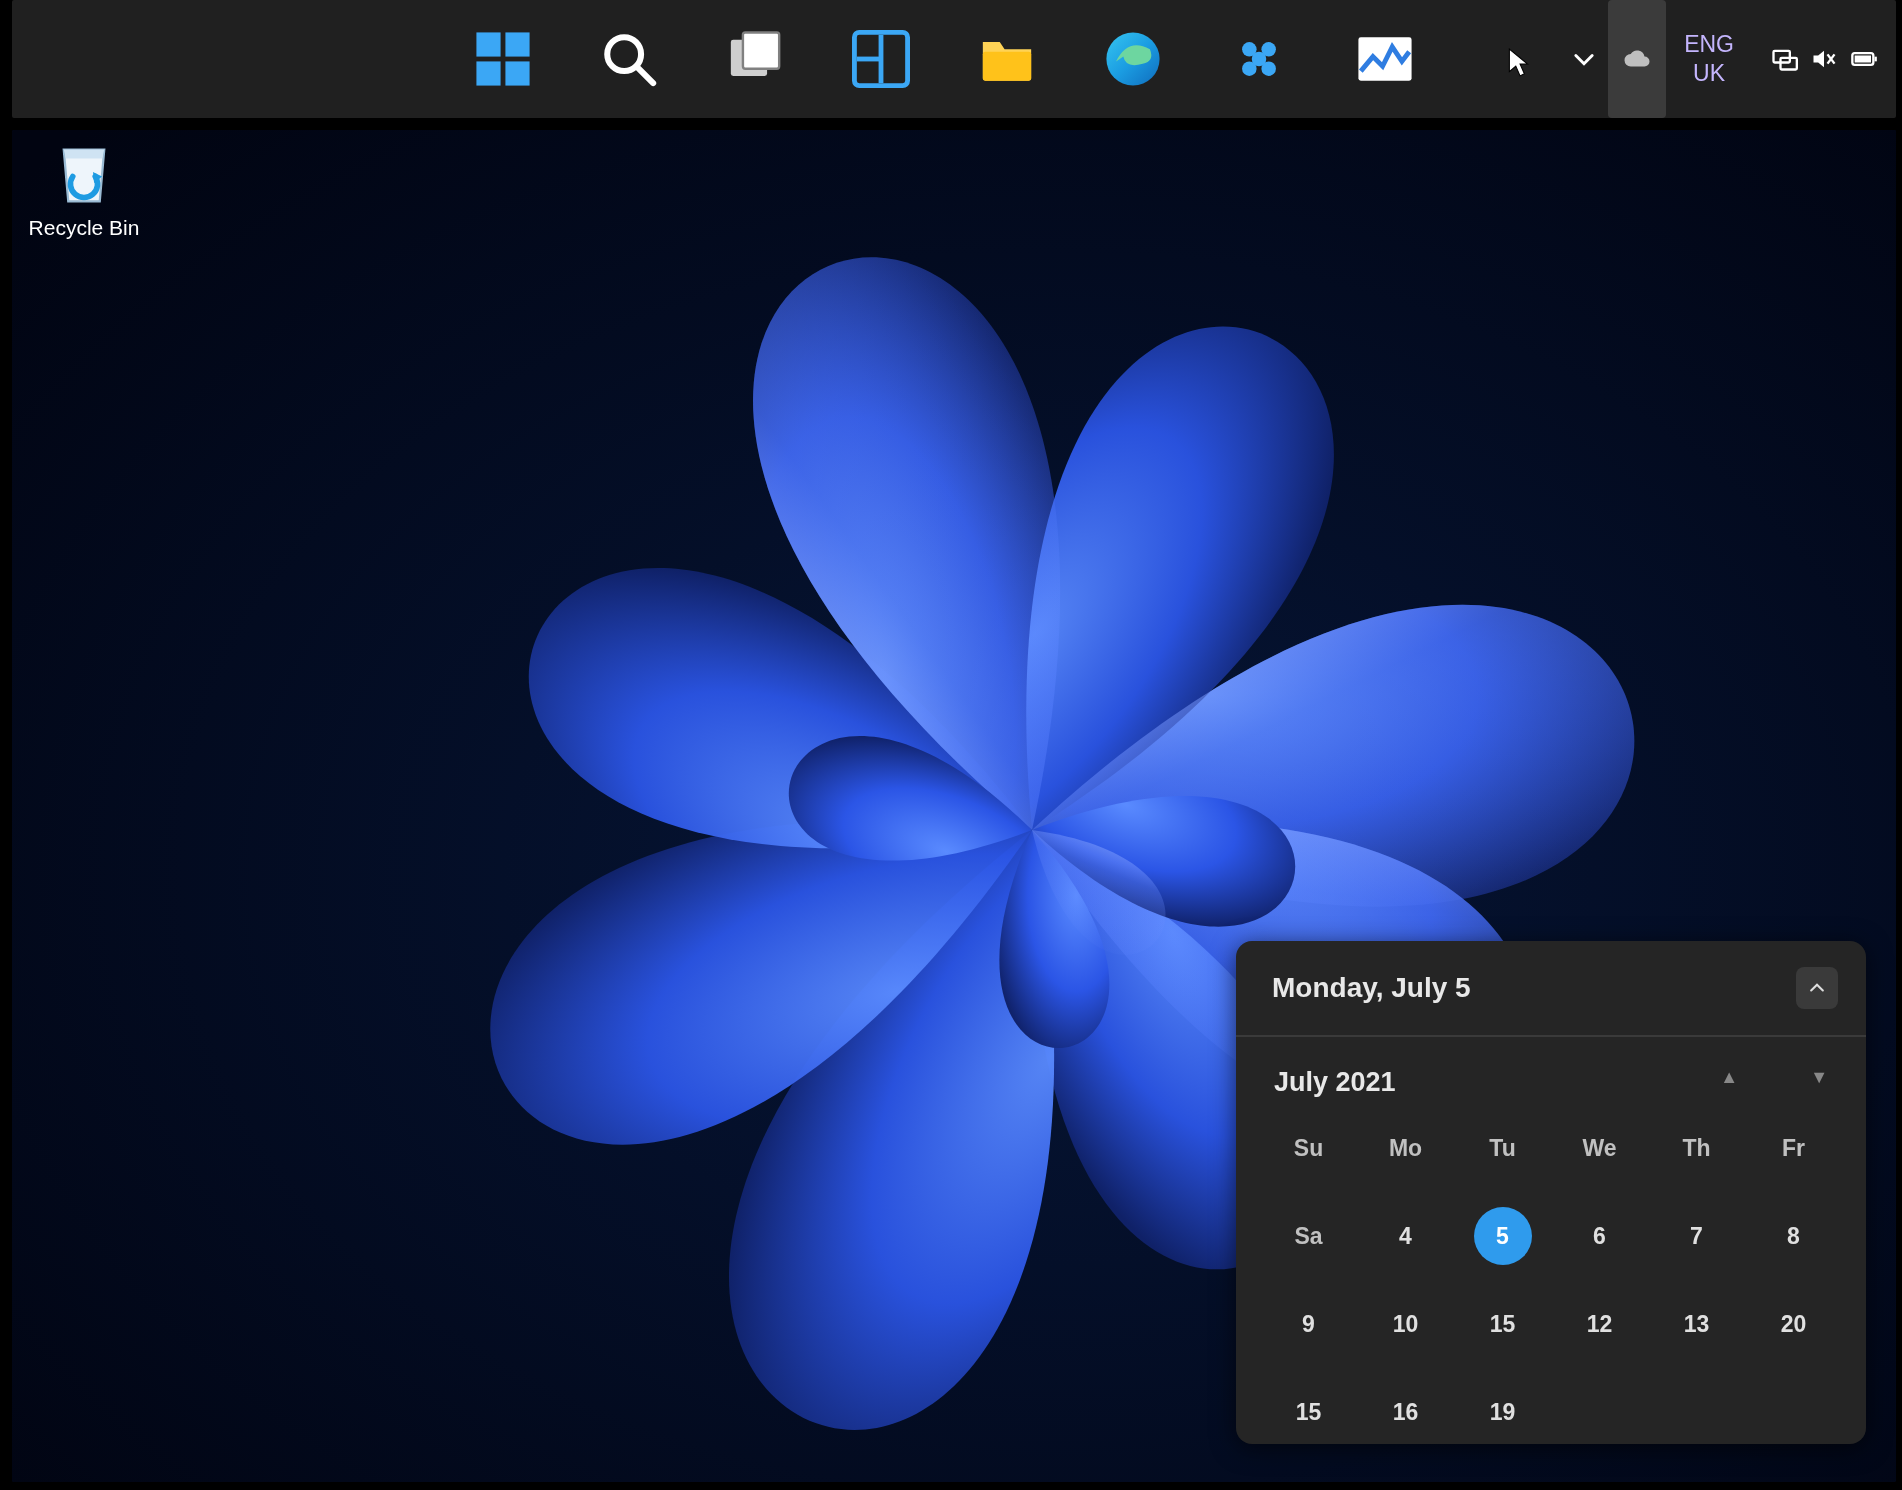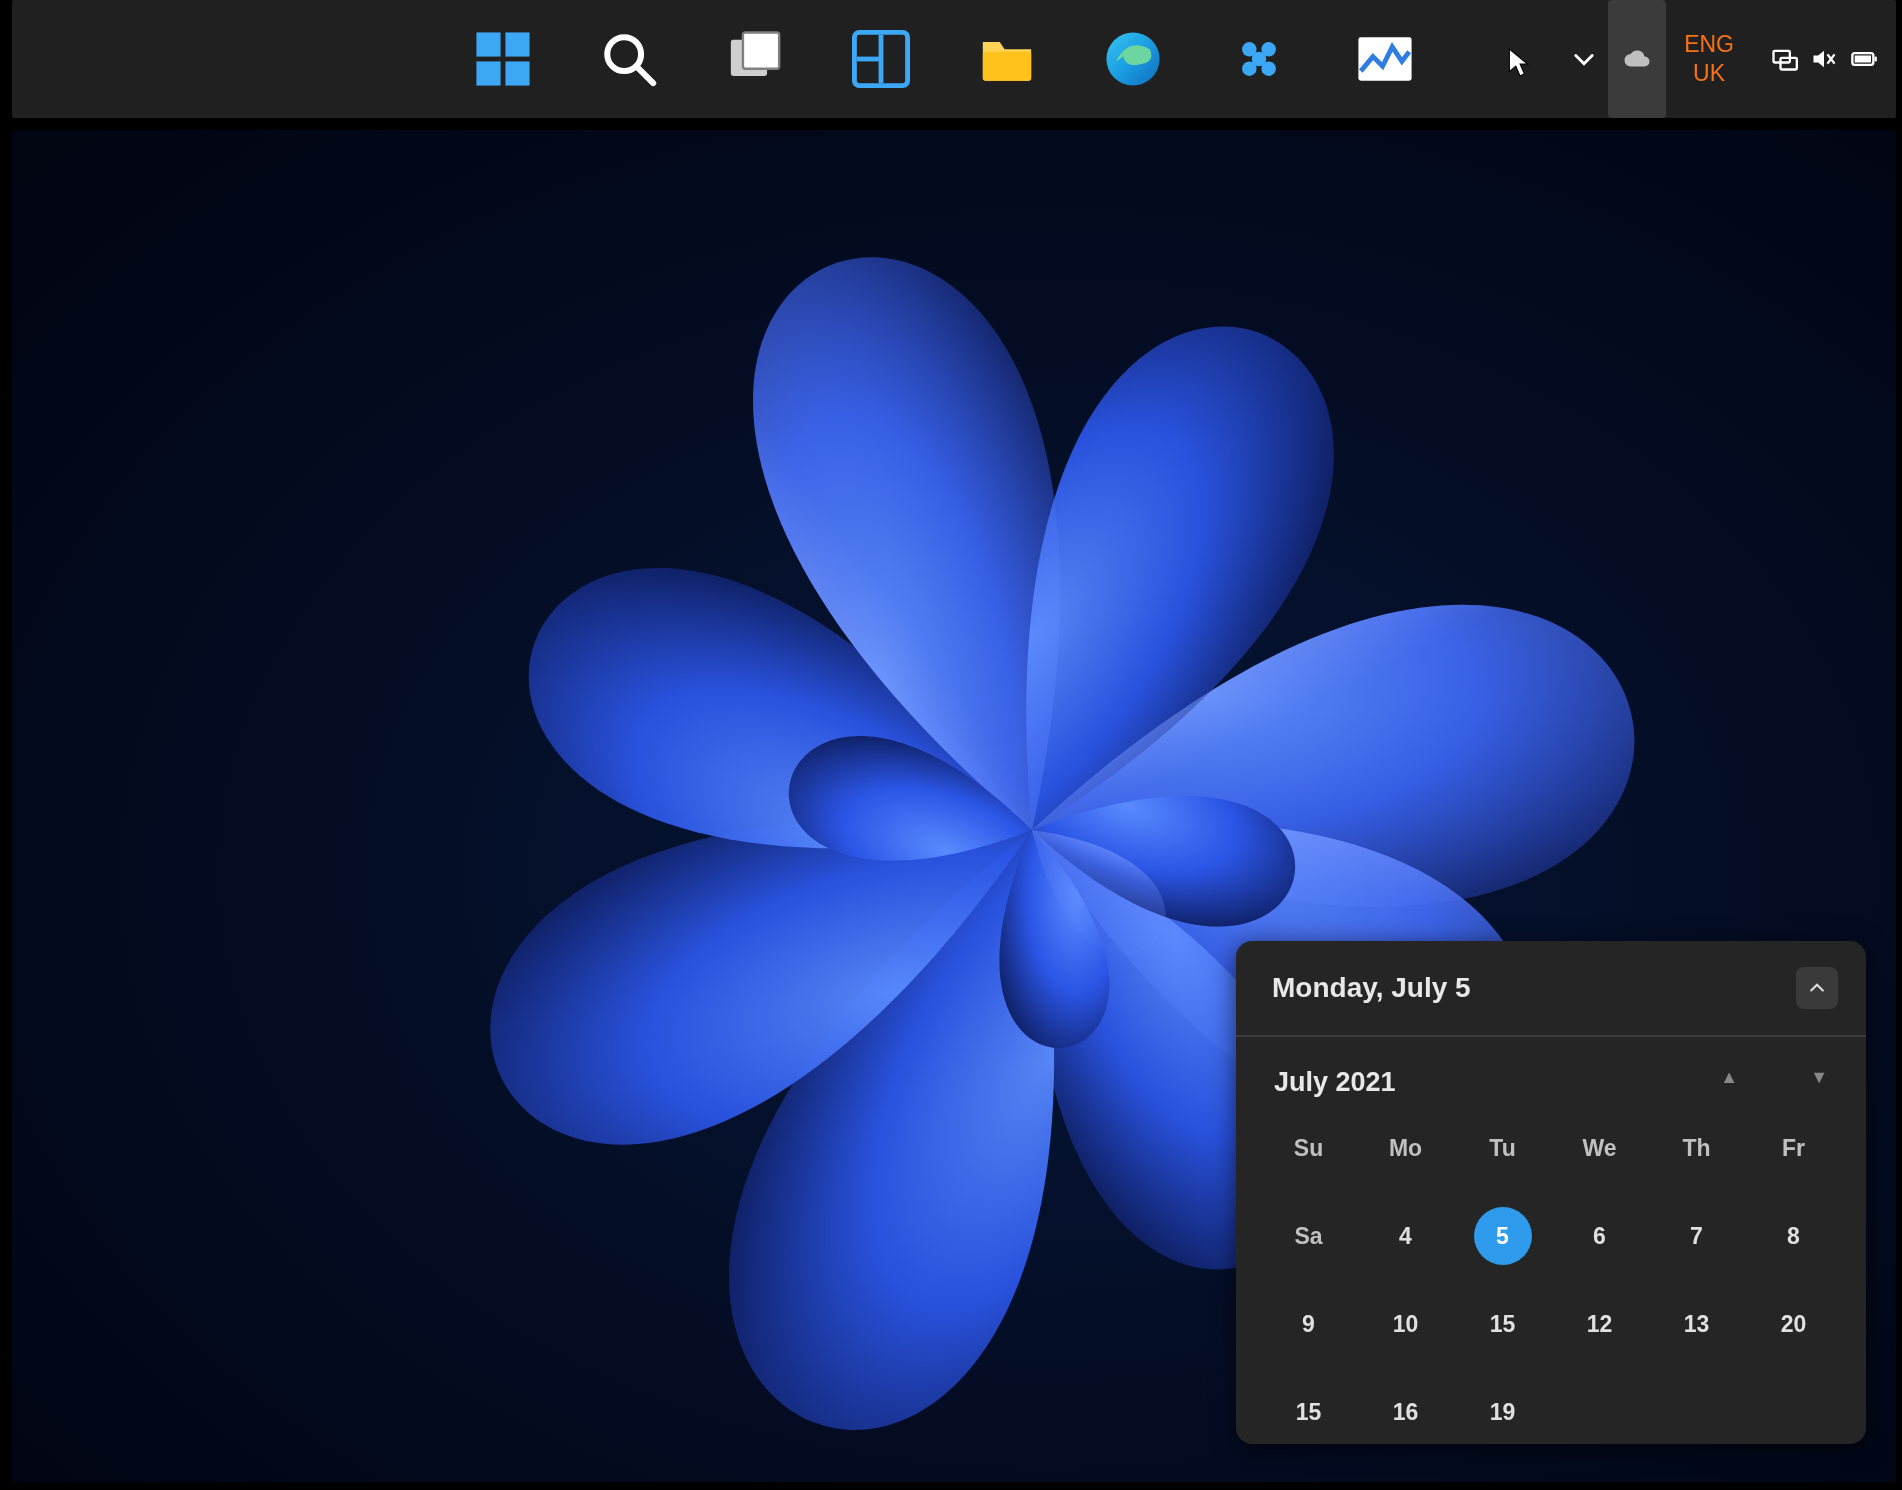--- a/index.html
+++ b/index.html
@@ -27,21 +27,21 @@
   .tb-icon{
     width:var(--icon-size);height:var(--icon-size);display:flex;align-items:center;justify-content:center;
     border-radius:4px;position:relative;
   }
   .tb-icon svg{width:58px;height:58px;}
   .taskbar-right{
     position:absolute;right:0;top:0;height:100%;display:flex;align-items:center;
   }
   .tray-item{
     height:100%;display:flex;flex-direction:column;align-items:center;justify-content:center;
-    padding:0 18px;color:#f97316;font-size:22px;line-height:1.25;
+    padding:0 18px;color:#c4b5fd;font-size:22px;line-height:1.25;
     border-radius:4px;
   }
   .tray-item.hover{background:#3b3b3b;}
   .tray-item.small-icons{flex-direction:row;gap:12px;font-size:24px;}
   .tray-item.small-icons svg{width:28px;height:28px;}
   .tray-lang{font-size:23px;}
   .tray-clock{font-size:23px;text-align:right;white-space:nowrap;}
   .chevron-dn{width:28px;height:28px;}
   .overflow-wrap{display:flex;align-items:center;height:100%;padding:0 10px;}
   
@@ -282,20 +282,33 @@
 
           <path d="M0 0 C 320 -280, 380 160, 0 0 Z" fill="url(#petal)" transform="rotate(20)"></path>
           <path d="M0 0 C 260 -230, 320 140, 0 0 Z" fill="url(#petal)" transform="rotate(90)"></path>
           <path d="M0 0 C 300 -260, 350 160, 0 0 Z" fill="url(#petal)" transform="rotate(200)"></path>
           <path d="M0 0 C 200 -180, 240 120, 0 0 Z" fill="url(#hl)" transform="rotate(50)"></path>
         </g>
       </g>
     </svg>
   </div>
 
+  <div class="desktop-icon">
+    <div class="ricon">
+      <svg viewBox="0 0 64 64">
+        <path d="M14 12 H50 L46 58 H18 Z" fill="#eef5fb" stroke="#9abbd4" stroke-width="2"></path>
+        <path d="M14 12 H50 L48 20 H16 Z" fill="#cfe3f3"></path>
+        <g transform="translate(32 38)">
+          <path d="M-10 -2 a12 12 0 1 0 20 0" fill="none" stroke="#1e9be2" stroke-width="5" stroke-linecap="round"></path>
+          <polygon points="8,-6 16,-2 9,4" fill="#1e9be2"></polygon>
+        </g>
+      </svg>
+    </div>
+    <span class="lbl">Recycle Bin</span>
+  </div>
 
   <div class="watermark">
     <div class="l1">Activate Windows</div>
     <div class="l2">Go to Settings to activate Windows.</div>
   </div>
 
   <div class="calendar">
     <div class="cal-head">
       <div class="cal-date">Monday, July 5</div>
       <div class="cal-collapse">

